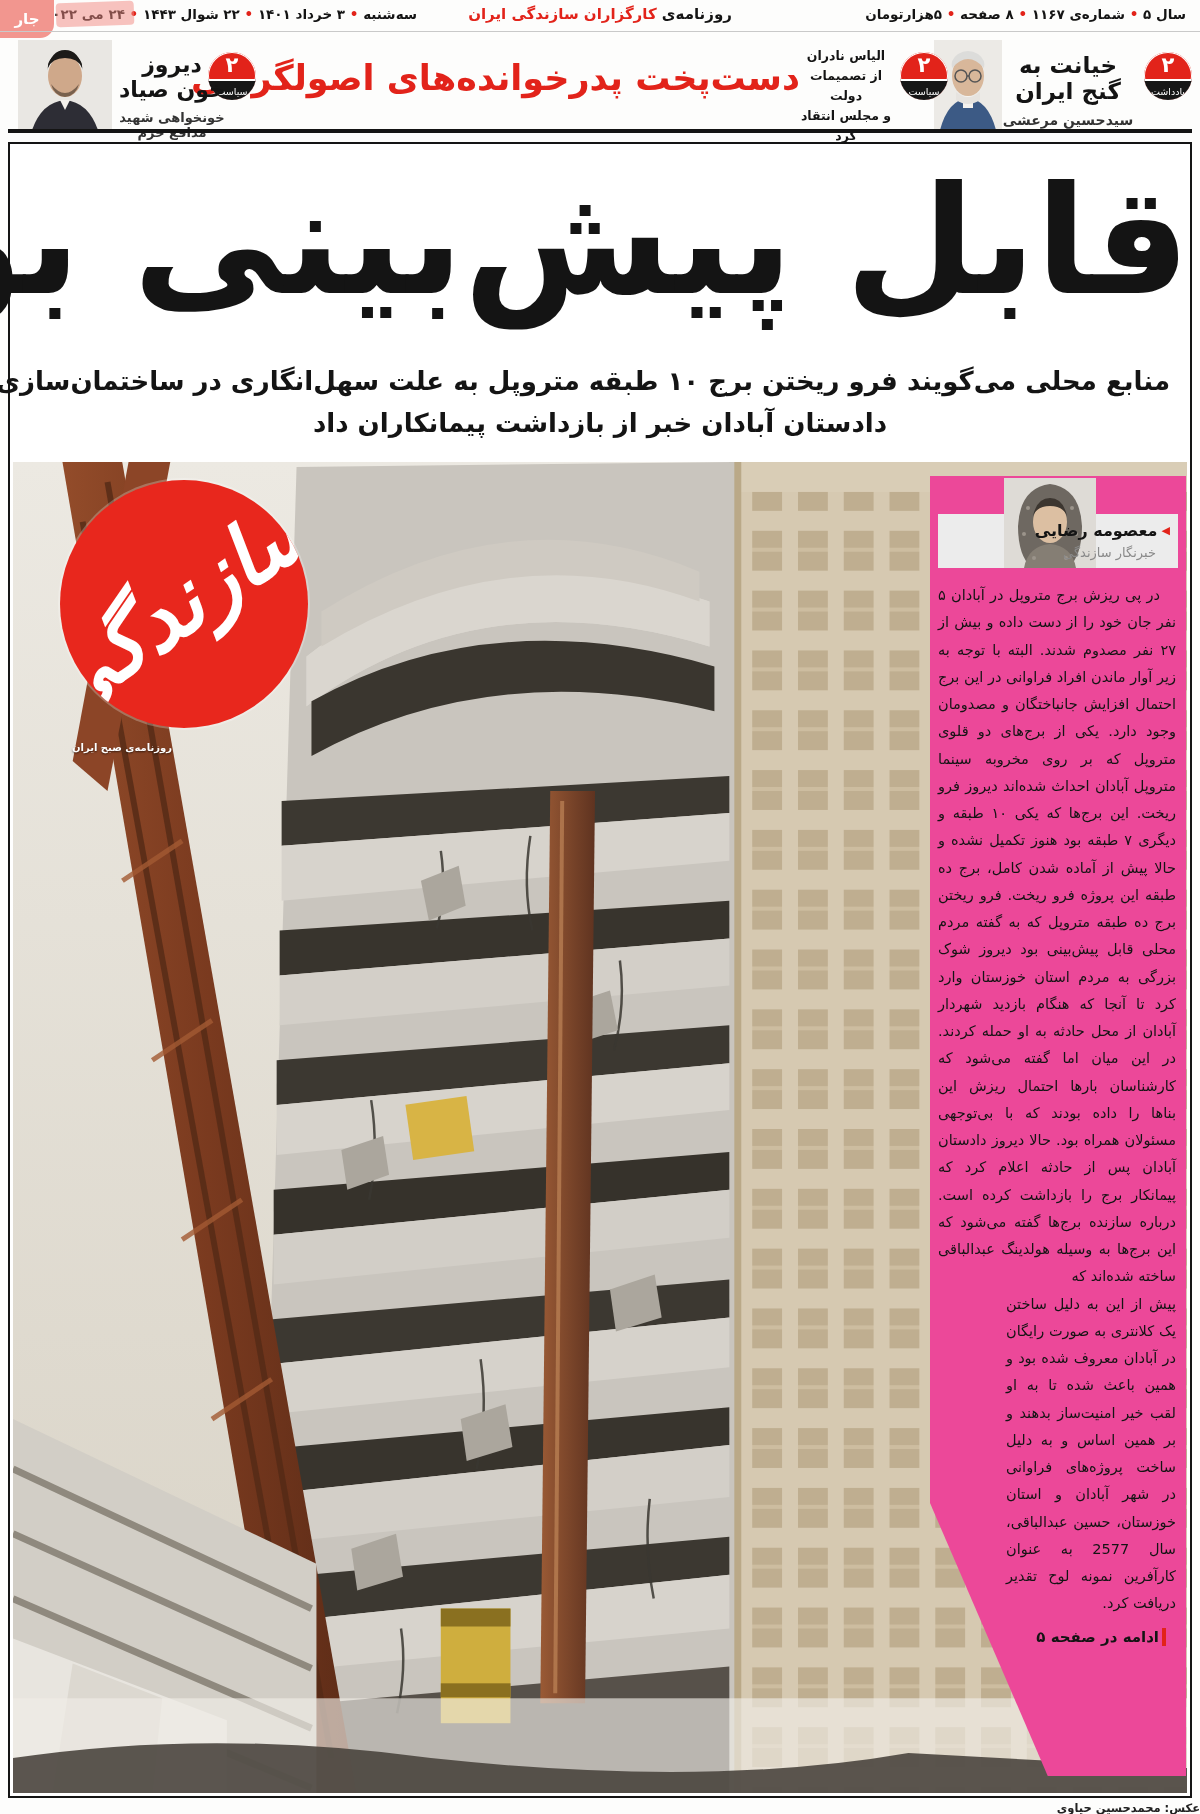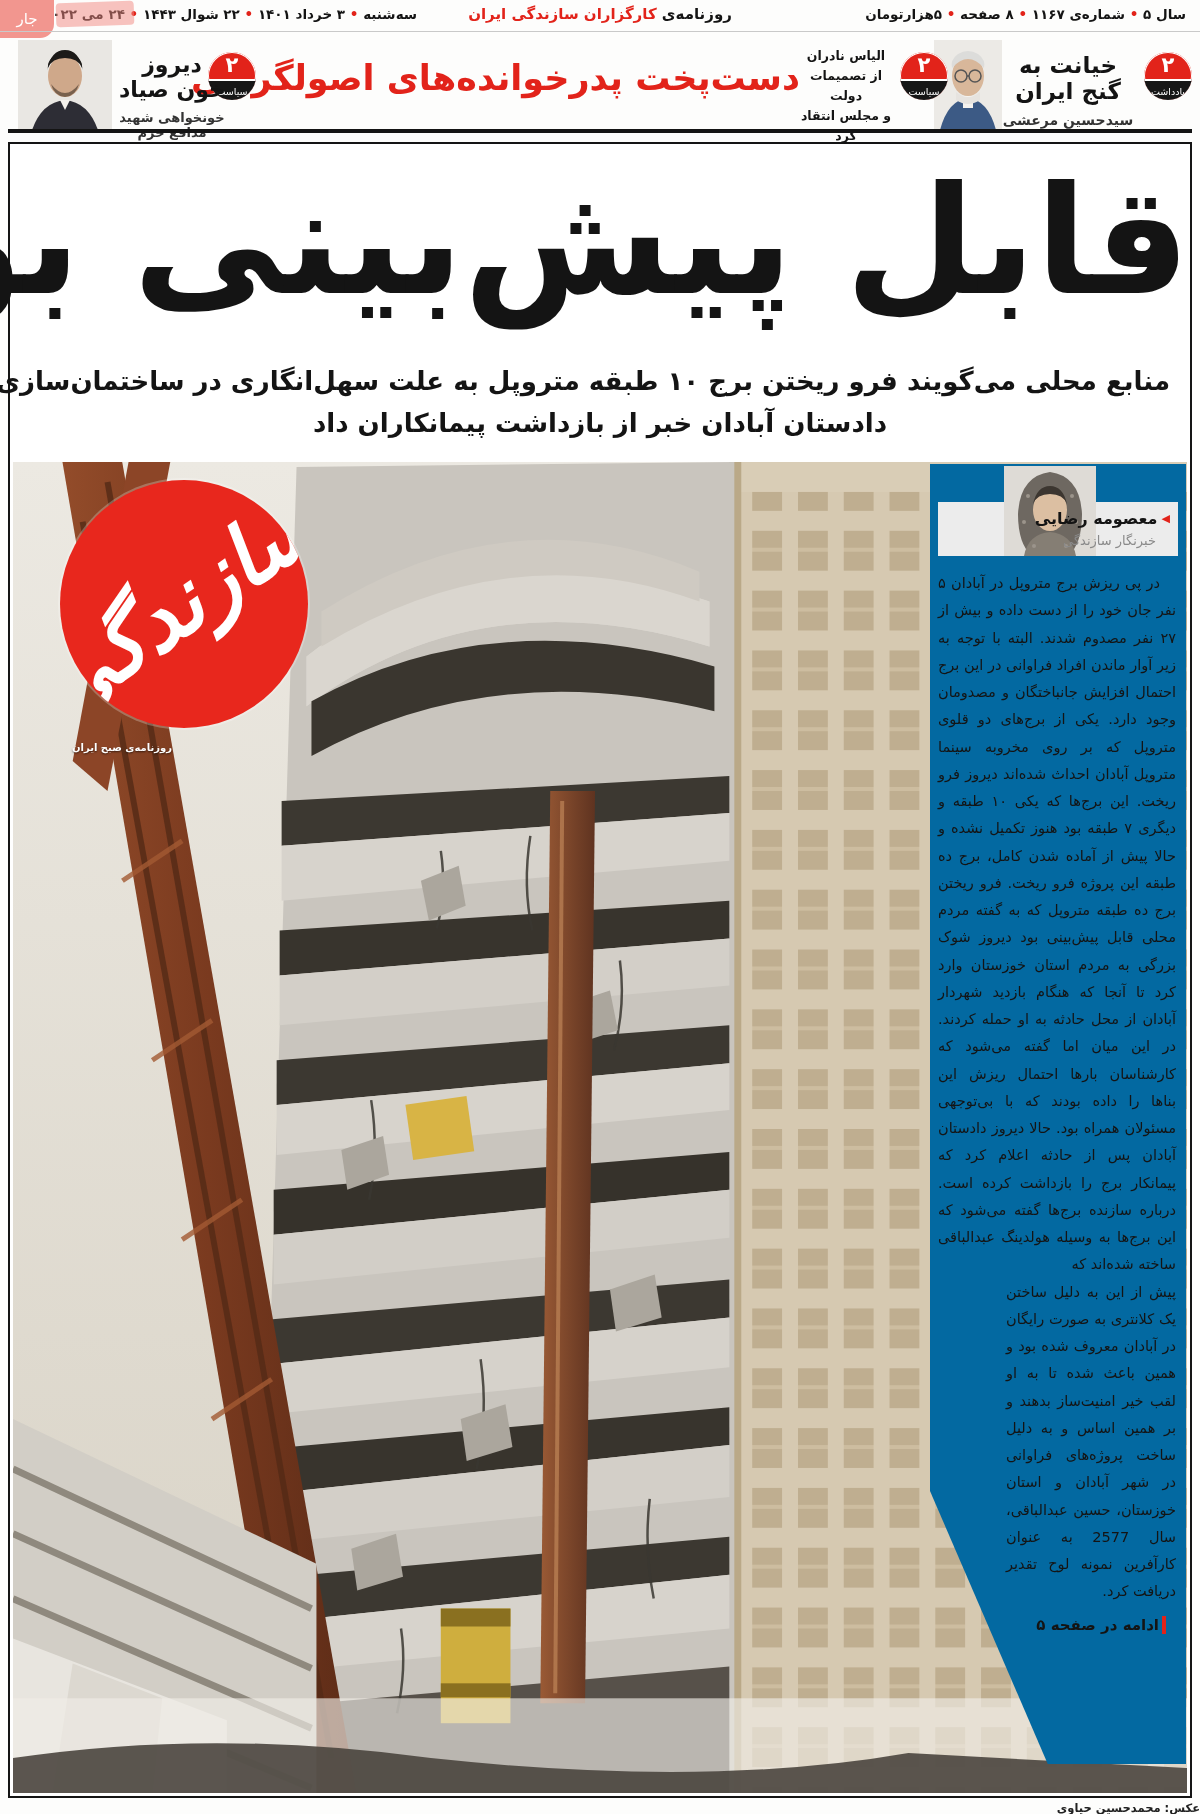--- a/index.html
+++ b/index.html
@@ -19,21 +19,21 @@
   .topbar .tb-right{position:absolute;right:14px;top:6px;}
   .topbar .tb-center{position:absolute;left:0;right:0;top:5px;text-align:center;font-size:15px;}
   .topbar .tb-left{position:absolute;left:44px;top:6px;direction:rtl;}
   .seg{display:inline;}
   .seg + .seg::before{content:" • ";color:var(--accent);font-weight:bold;}
   .brand-red{color:var(--accent);}
   .rule-gray{top:31px;left:0;right:0;height:1px;background:#c9c9c9;}
 
   
   .wm-bubble{top:0;left:0;width:54px;height:38px;background:#f2968f;
-    border-radius:0 0 14px 0;color:#fff;font-weight:normal;font-size:15px;
+    border-radius:0 0 14px 0;color:#fff;font-weight:bold;font-size:15px;
     display:flex;align-items:center;justify-content:center;}
   .wm-smear{top:2px;left:56px;width:78px;height:24px;background:rgba(242,135,128,.5);
     border-radius:4px;transform:rotate(-2deg);}
 
   
   .badge{width:48px;height:48px;border-radius:50%;overflow:hidden;background:var(--accent);
     box-shadow:0 0 0 1px #fff inset;text-align:center;}
   .badge .num{display:block;color:#fff;font-weight:bold;font-size:21px;line-height:27px;}
   .badge .lbl{display:block;background:#161616;color:#fff;font-size:9.5px;line-height:21px;
     border-top:2px solid #fff;transform:translateY(0);}
@@ -59,21 +59,21 @@
 
   
   .logo-circle{left:50px;top:336px;width:248px;height:248px;border-radius:50%;
     background:#e8271d;box-shadow:0 0 0 2px rgba(255,255,255,.25);overflow:hidden;}
   .logo-name{position:absolute;left:-14px;top:66px;width:290px;text-align:center;color:#fff;
     font-size:86px;font-weight:bold;font-style:italic;transform:rotate(-35deg);}
   .logo-tagline{left:62px;top:598px;color:#fff;font-size:10px;font-weight:bold;
     text-shadow:0 1px 2px rgba(0,0,0,.6);}
 
   
-  .article-col{right:4px;top:320px;width:256px;height:1300px;background:#0369a1;
+  .article-col{right:4px;top:332px;width:256px;height:1300px;background:#ec4899;
     clip-path:polygon(0 0,100% 0,100% 100%,46% 100%,0 79%);padding:0;box-sizing:border-box;}
   .byline-card{position:relative;margin:38px 8px 0 8px;height:54px;background:#ececec;}
   .author-photo{position:absolute;left:66px;top:-36px;width:92px;height:90px;}
   .author-name{position:absolute;right:8px;top:7px;font-size:16px;font-weight:bold;}
   .author-role{position:absolute;right:22px;top:31px;font-size:13px;color:#8a8a8a;}
   .tri{color:var(--accent);font-size:11px;margin-left:4px;vertical-align:2px;}
   .body-text{margin:14px 10px 0 8px;font-size:14.5px;line-height:1.88;text-align:justify;
     text-justify:inter-word;}
   .body-text.first::first-line{}
   .indent{display:inline-block;width:16px;}

